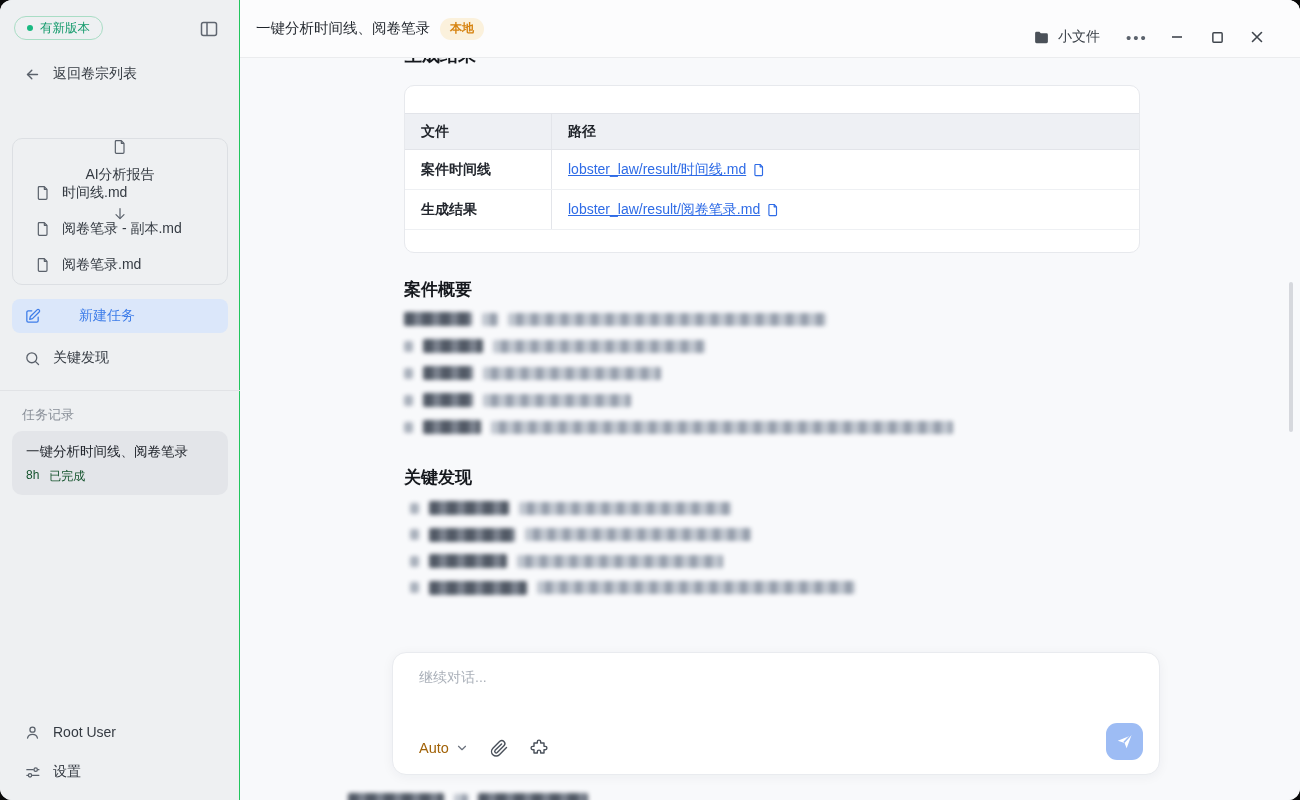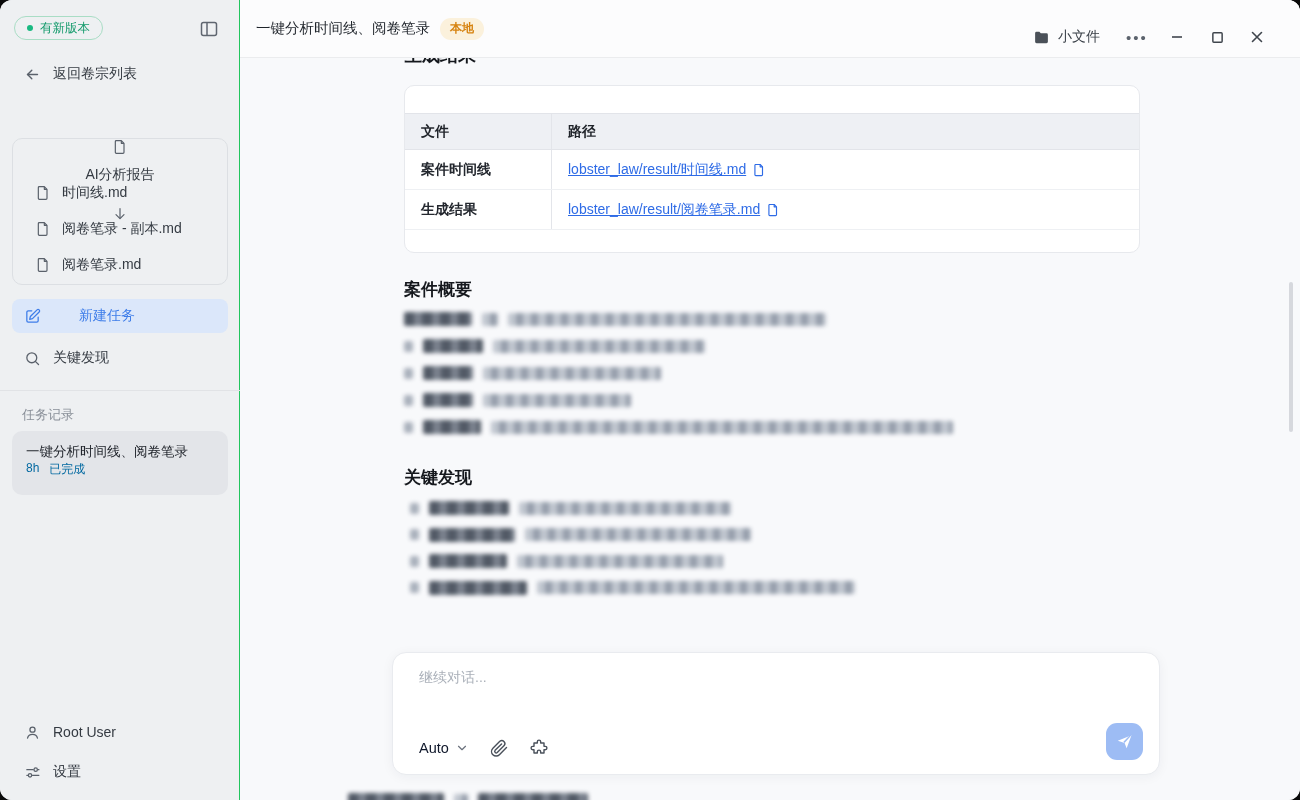--- a/index.html
+++ b/index.html
@@ -29,21 +29,21 @@
   .report-row .spacer { flex:1; }
   .report-row .ic { width:16px; height:16px; color:#5a616b; display:flex; }
   .report-row.sub { padding-left:22px; }
   .side-item.selected { background:#dbe7fa; color:#3e7de9; height:34px;gap:38px; }
   .side-item.selected .ic { color:#3e7de9; }
   .side-divider { position:absolute; left:0; top:390px; width:240px; height:1px; background:#e1e3e6; }
   .section-label { position:absolute; left:22px; top:406px; font-size:13px; color:#8a9099; }
   .task-card { position:absolute; left:12px; top:431px; width:216px; height:64px;
     background:#e3e5e9; border-radius:10px; padding:12px 14px; cursor:pointer; }
   .task-title { font-size:13.5px; color:#23272e; white-space:nowrap; }
-  .task-meta { font-size:12px; color:#0369a1; display:flex; gap:10px; }
+  .task-meta { margin-top:7px; font-size:12px; color:#14532d; display:flex; gap:10px; }
 
   
   .main { position:absolute; left:240px; top:0; width:1060px; height:100%; background:#f8f9fb; }
   .titlebar { position:absolute; left:0; top:0; width:100%; height:58px; background:#fcfcfd;
     border-bottom:1px solid #ebecee; display:flex; align-items:center; padding:0 16px; z-index:5; }
   .tb-title { font-size:14.5px; font-weight:500; color:#1f242b; }
   .tb-badge { margin-left:10px; height:22px; display:flex; align-items:center; padding:0 10px;
     background:#fbf1dc; color:#d6820e; font-size:12px; font-weight:600; border-radius:11px; }
   .tb-right { margin-left:auto; display:flex; align-items:center; gap:6px; padding-right:12px;margin-top:17px; }
   .tb-files { display:flex; align-items:center; gap:8px; font-size:14px; color:#3a4048;
@@ -81,21 +81,21 @@
   .chunk.d { background:repeating-linear-gradient(90deg,#525a66 0 10px,#7b828e 10px 18px); }
   .chunk.l { background:repeating-linear-gradient(90deg,#c0c6cf 0 8px,#969eab 8px 15px); height:13px; }
   .chunk.n { background:#aab1bc; width:9px; height:11px; }
 
   
   .chat-card { position:absolute; left:144px; top:594px; width:768px; height:123px;
     background:#fff; border:1px solid #e9ebef; border-radius:14px;
     box-shadow:0 2px 12px rgba(20,30,50,.05); }
   .chat-ph { position:absolute; left:26px; top:16px; font-size:14px; color:#aab0b9; }
   .chat-tools { position:absolute; left:26px; bottom:16px; display:flex; align-items:center; gap:20px; }
-  .model-sel { display:flex; align-items:center; gap:6px; font-size:14.5px; color:#0f172a; cursor:pointer; }
+  .model-sel { display:flex; align-items:center; gap:6px; font-size:14.5px; color:#a16207; cursor:pointer; }
   .model-sel .ic { width:14px; height:14px; color:#6a717c; display:flex; }
   .tool-ic { width:20px; height:20px; color:#4a515b; cursor:pointer; display:flex; }
   .send-btn { position:absolute; right:16px; bottom:14px; width:37px; height:37px;
     background:#9dbcf4; border:none; border-radius:11px; display:flex; align-items:center;
     justify-content:center; cursor:pointer; }
   .send-btn svg { width:19px; height:19px; }
 
   .scrollbar { position:absolute; right:7px; top:282px; width:4px; height:150px;
     background:#d6d8dd; border-radius:2px; cursor:pointer; }
   .ic svg { width:100%; height:100%; display:block; }

